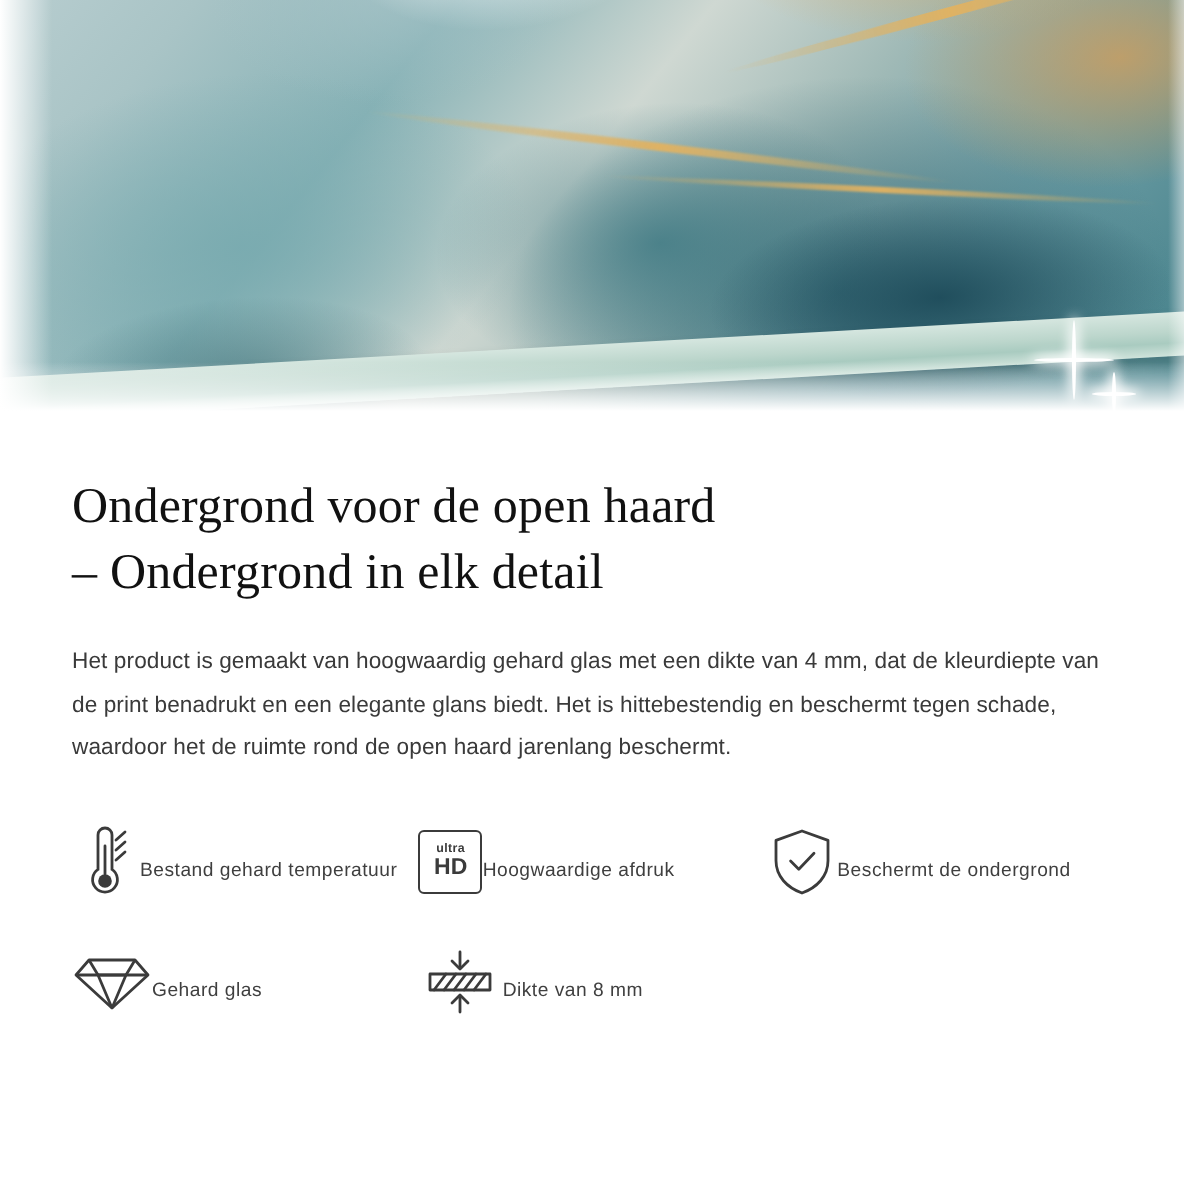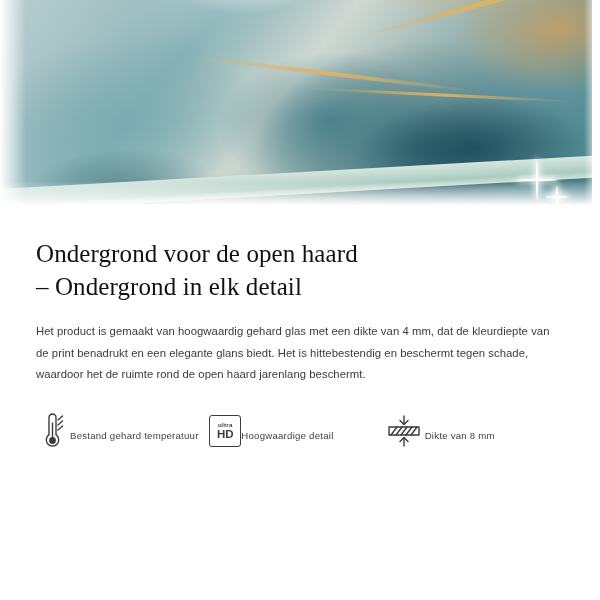--- a/index.html
+++ b/index.html
@@ -250,24 +250,45 @@
         <div class="feature-label">Bestand gehard temperatuur</div>
       </div>
 
       <div class="feature">
         <div class="feature-icon">
           <div class="hd-badge">
             <span class="ultra">ultra</span>
             <span class="hd">HD</span>
           </div>
         </div>
-        <div class="feature-label">Hoogwaardige detail</div>
-      </div>
-
-
+        <div class="feature-label">Hoogwaardige afdruk</div>
+      </div>
+
+      <div class="feature">
+        <div class="feature-icon">
+          <svg width="36" height="40" viewBox="0 0 36 40" fill="none" stroke="#3b3b3b" stroke-width="1.4" stroke-linejoin="round" stroke-linecap="round">
+            <path d="M18 4.5 31 9.2v10.2c0 7.8-5.6 13.4-13 16.1-7.4-2.7-13-8.3-13-16.1V9.2z"></path>
+            <polyline points="12.3,19.5 16.4,23.6 24,15.6"></polyline>
+          </svg>
+        </div>
+        <div class="feature-label">Beschermt de ondergrond</div>
+      </div>
+
+      <div class="feature">
+        <div class="feature-icon">
+          <svg width="40" height="36" viewBox="0 0 40 36" fill="none" stroke="#3b3b3b" stroke-width="1.4" stroke-linejoin="round">
+            <path d="M8.5 7h23l6.5 7.5L20 31 2 14.5z"></path>
+            <path d="M2 14.5h36"></path>
+            <path d="M8.5 7 13 14.5 20 31"></path>
+            <path d="M31.5 7 27 14.5 20 31"></path>
+            <path d="M13 14.5h14"></path>
+          </svg>
+        </div>
+        <div class="feature-label">Gehard glas</div>
+      </div>
 
 
       <div class="feature">
         <div class="feature-icon">
           <svg width="42" height="34" viewBox="0 0 42 34" fill="none" stroke="#3b3b3b" stroke-width="1.4" stroke-linecap="round" stroke-linejoin="round">
             <line x1="21" y1="2" x2="21" y2="10"></line>
             <polyline points="17,6.5 21,10.5 25,6.5"></polyline>
             <rect x="6" y="13" width="30" height="8"></rect>
             <line x1="8" y1="21" x2="14" y2="13"></line>
             <line x1="13" y1="21" x2="19" y2="13"></line>

